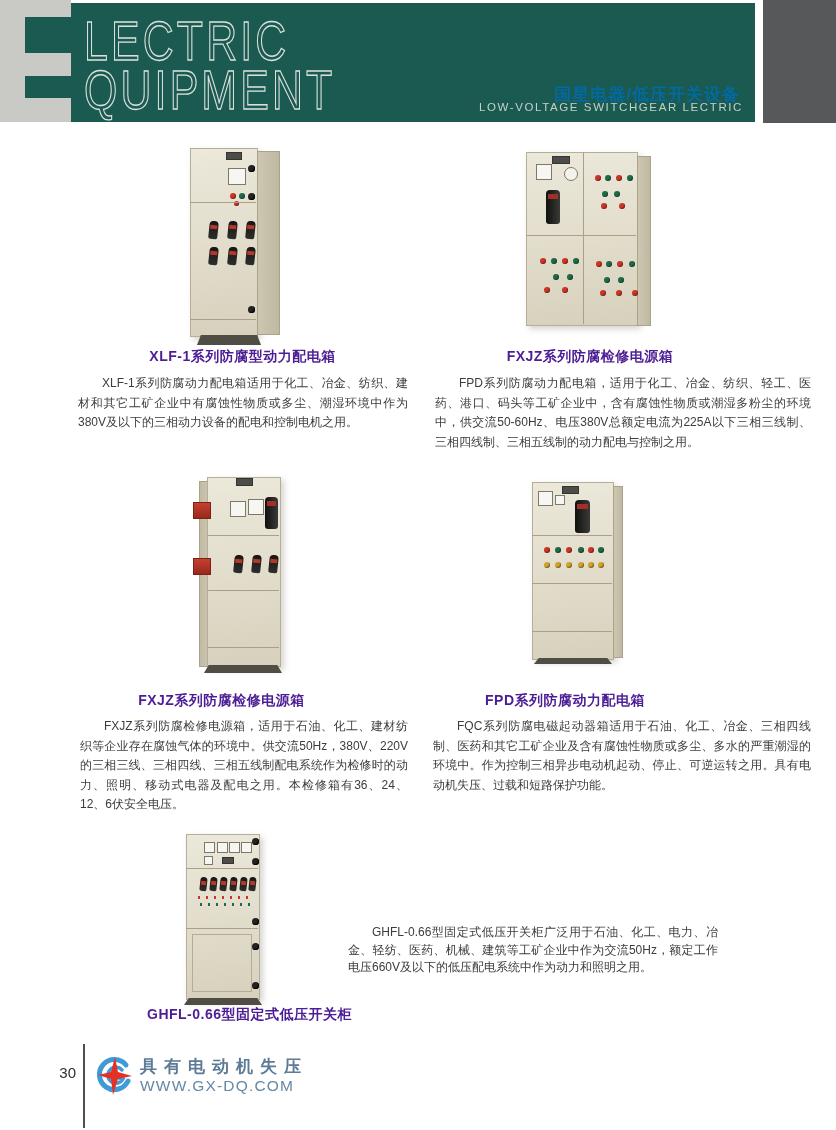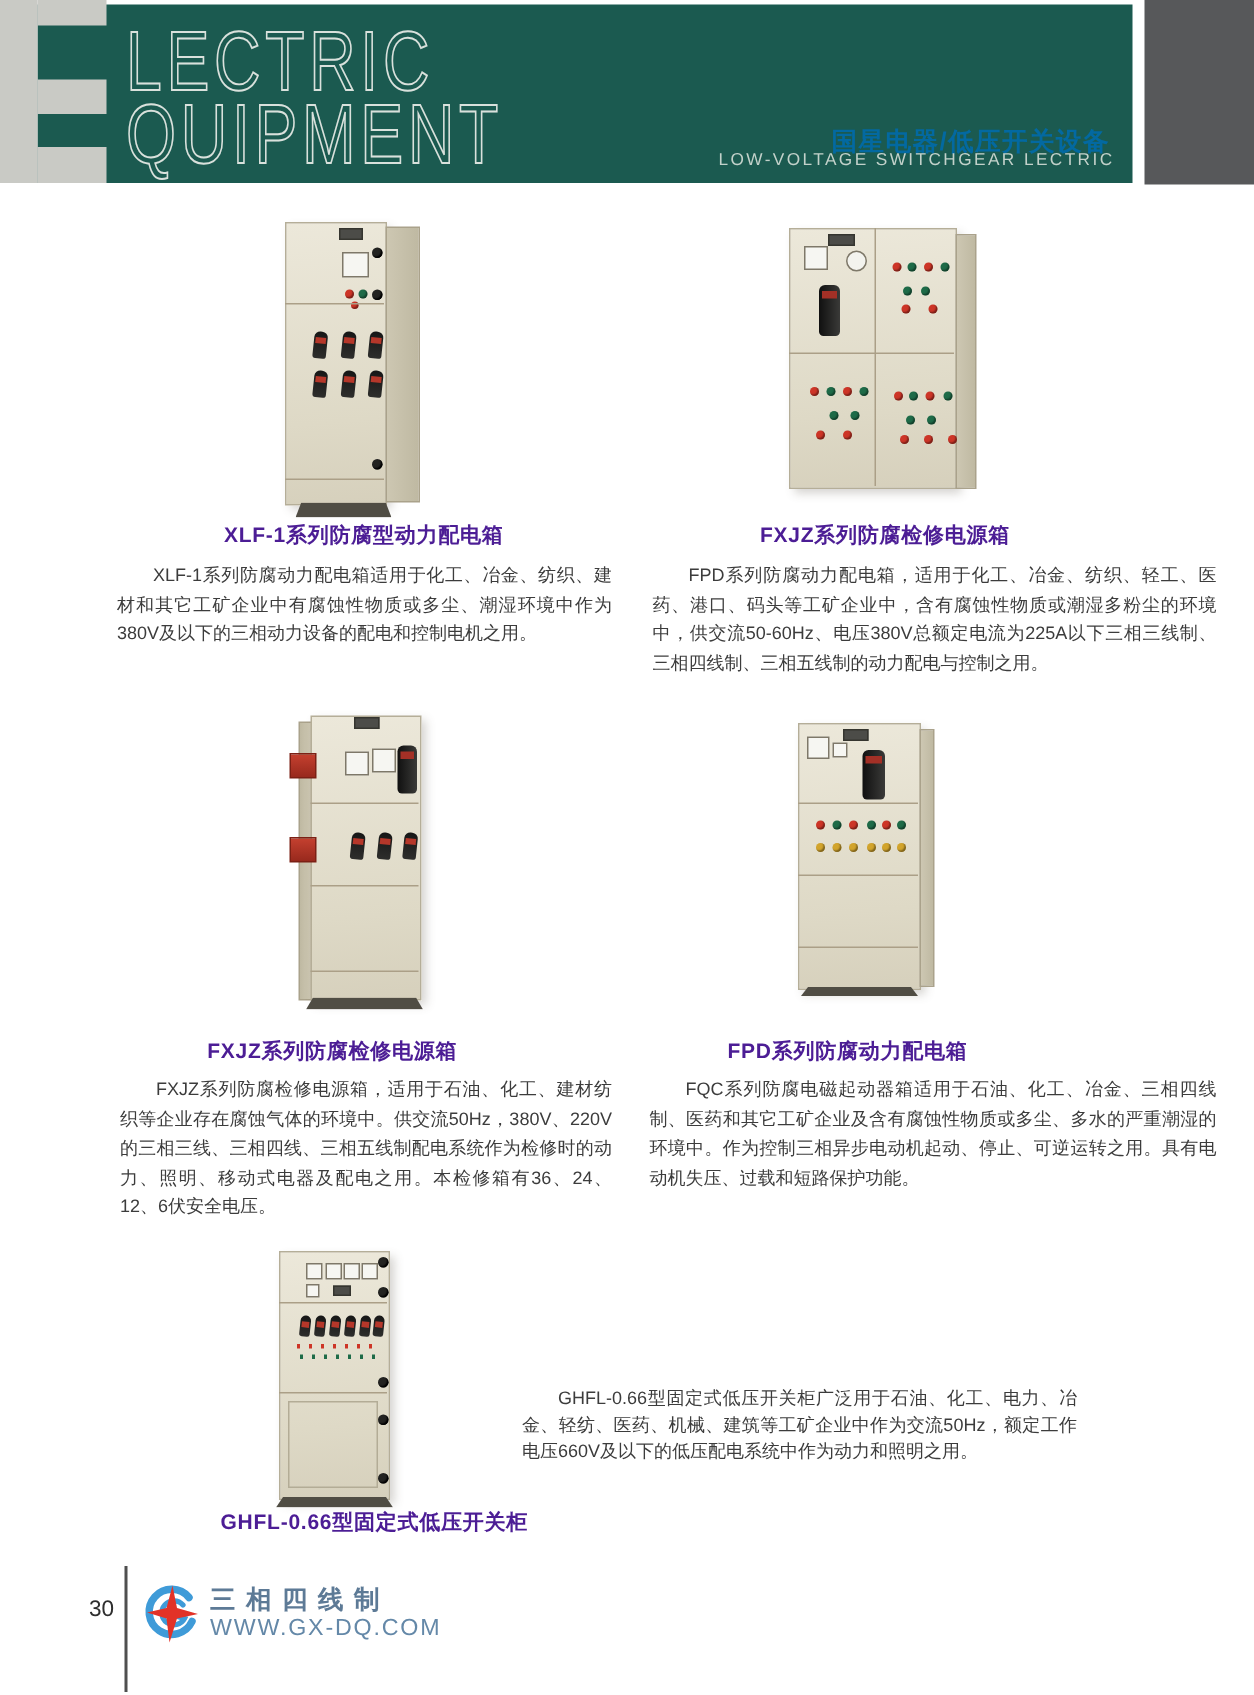--- a/index.html
+++ b/index.html
@@ -216,15 +216,15 @@
 <div>
   <div class="page-num">30</div>
   <div class="footer-divider"></div>
   <div class="logo">
     <svg width="42" height="44" viewBox="0 0 42 44">
       <path d="M 34 10 A 15 15 0 1 0 36 26" fill="none" stroke="#3f9bd8" stroke-width="5" stroke-linecap="round"></path>
       <path d="M 30 15 A 8 8 0 1 0 31 24 L 24 22" fill="none" stroke="#3f9bd8" stroke-width="3.5" stroke-linecap="round"></path>
       <polygon points="23,2 26,17 40,21 26,24 21,40 19,24 6,20 19,17" fill="#e23228"></polygon>
     </svg>
   </div>
-  <div class="company">三相四线制</div>
+  <div class="company">具有电动机失压</div>
   <div class="website">WWW.GX-DQ.COM</div>
 </div>
 
 </body></html>

